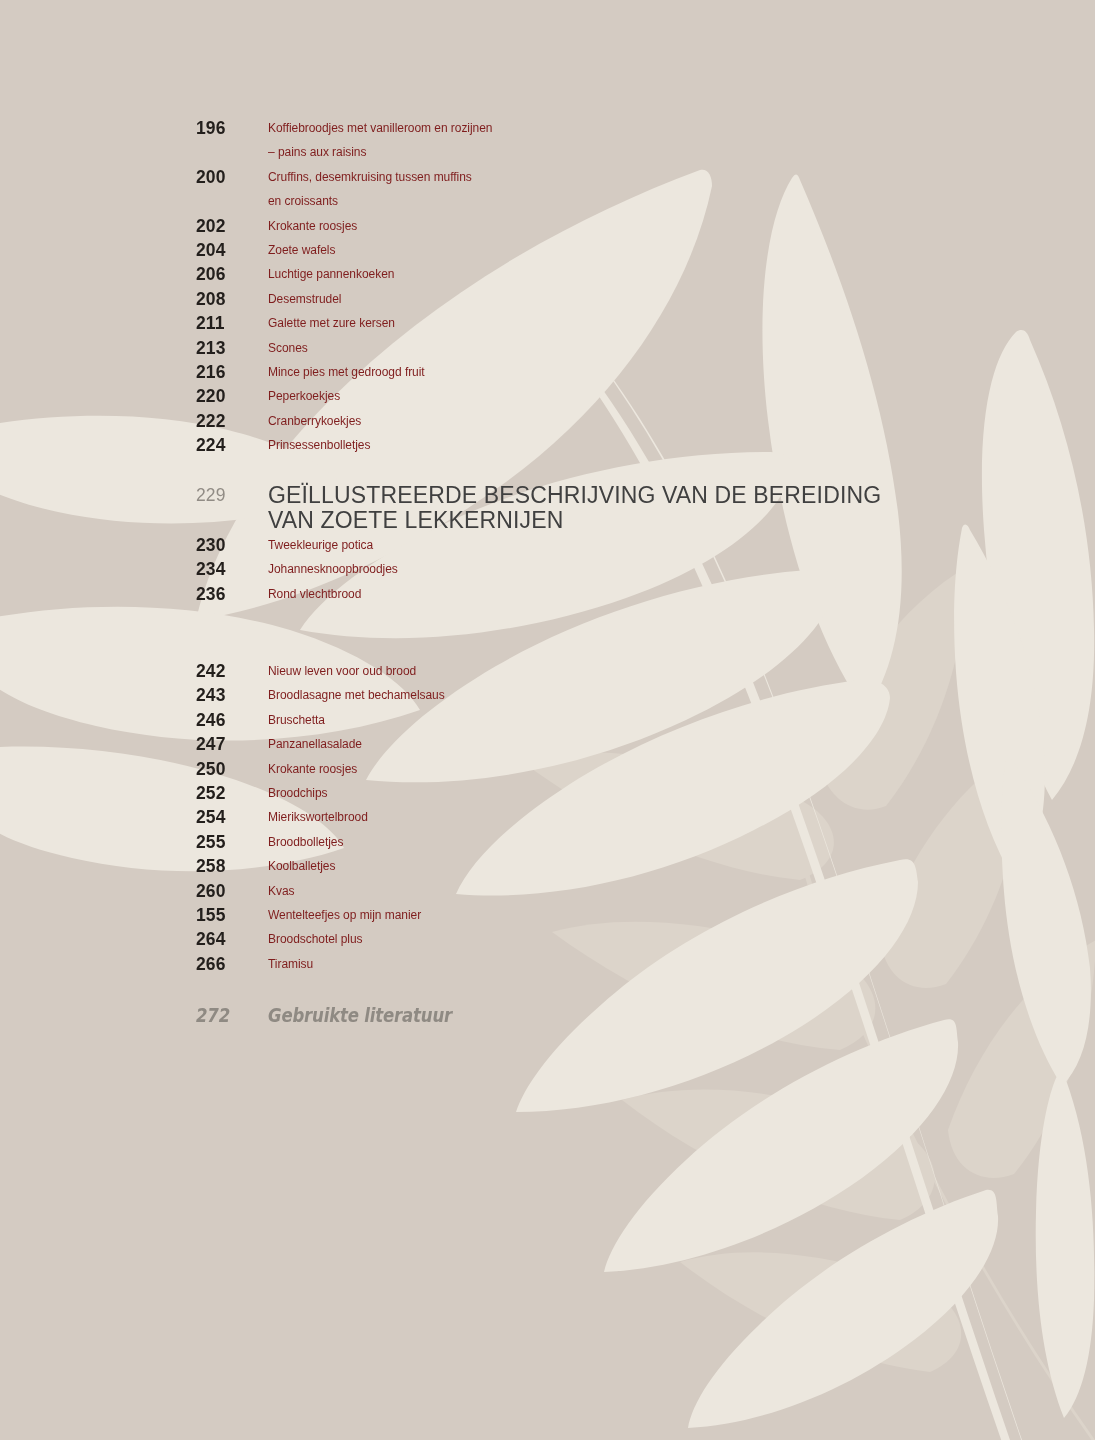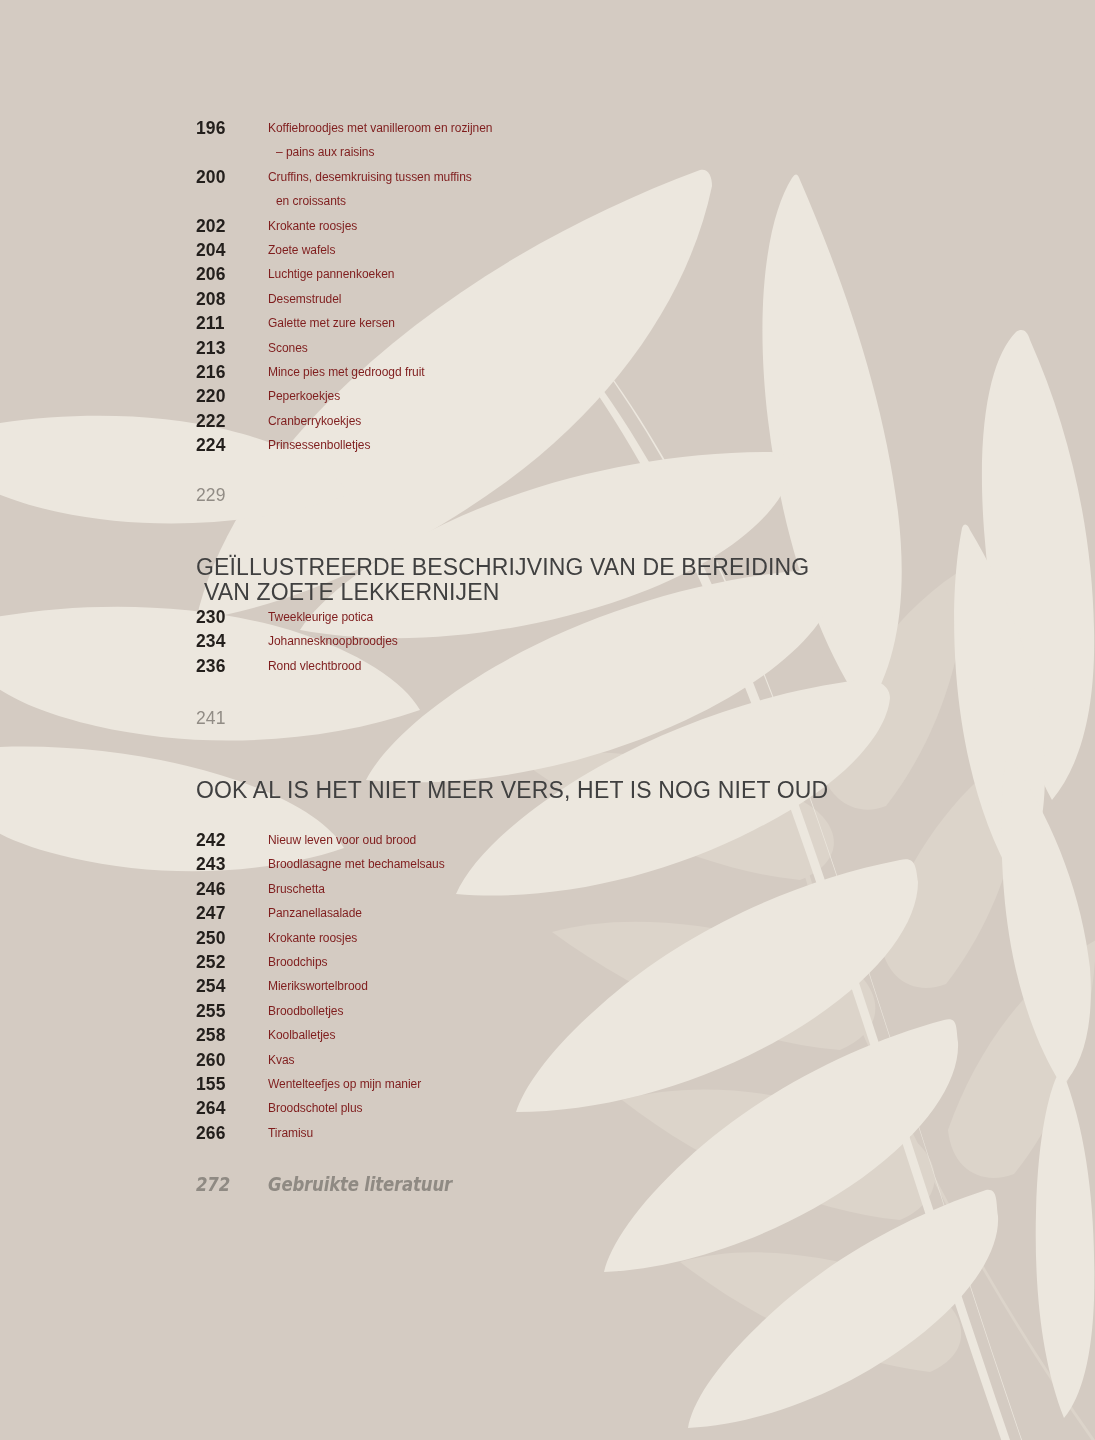--- a/index.html
+++ b/index.html
@@ -59,27 +59,25 @@
 
   .toc-title {
     font-size: 12px;
     font-weight: normal;
     color: #7f1d1d;
     letter-spacing: -0.05px;
   }
 
   .toc-title .cont {
     display: block;
-    margin-left: 8px;
   }
 
   
   .toc-row.section {
     line-height: 25px;
-    flex-direction: column;
   }
   .toc-row.section .toc-num {
     font-size: 17.5px;
     font-weight: normal;
     color: #918c85;
   }
   .toc-row.section .toc-title {
     font-size: 23px;
     font-weight: normal;
     color: #404040;
@@ -344,24 +342,20 @@
         <span class="toc-title">Johannesknoopbroodjes</span>
       </div>
       <div class="toc-row">
         <span class="toc-num">236</span>
         <span class="toc-title">Rond vlechtbrood</span>
       </div>
     </div>
 
     <div class="gap-lg"></div>
 
-    <div class="toc-row section">
-      <span class="toc-num">241</span>
-      <span class="toc-title">OOK AL IS HET NIET MEER VERS, HET IS NOG NIET OUD</span>
-    </div>
 
     <div class="gap-md"></div>
 
     <div>
       <div class="toc-row">
         <span class="toc-num">242</span>
         <span class="toc-title">Nieuw leven voor oud brood</span>
       </div>
       <div class="toc-row">
         <span class="toc-num">243</span>

